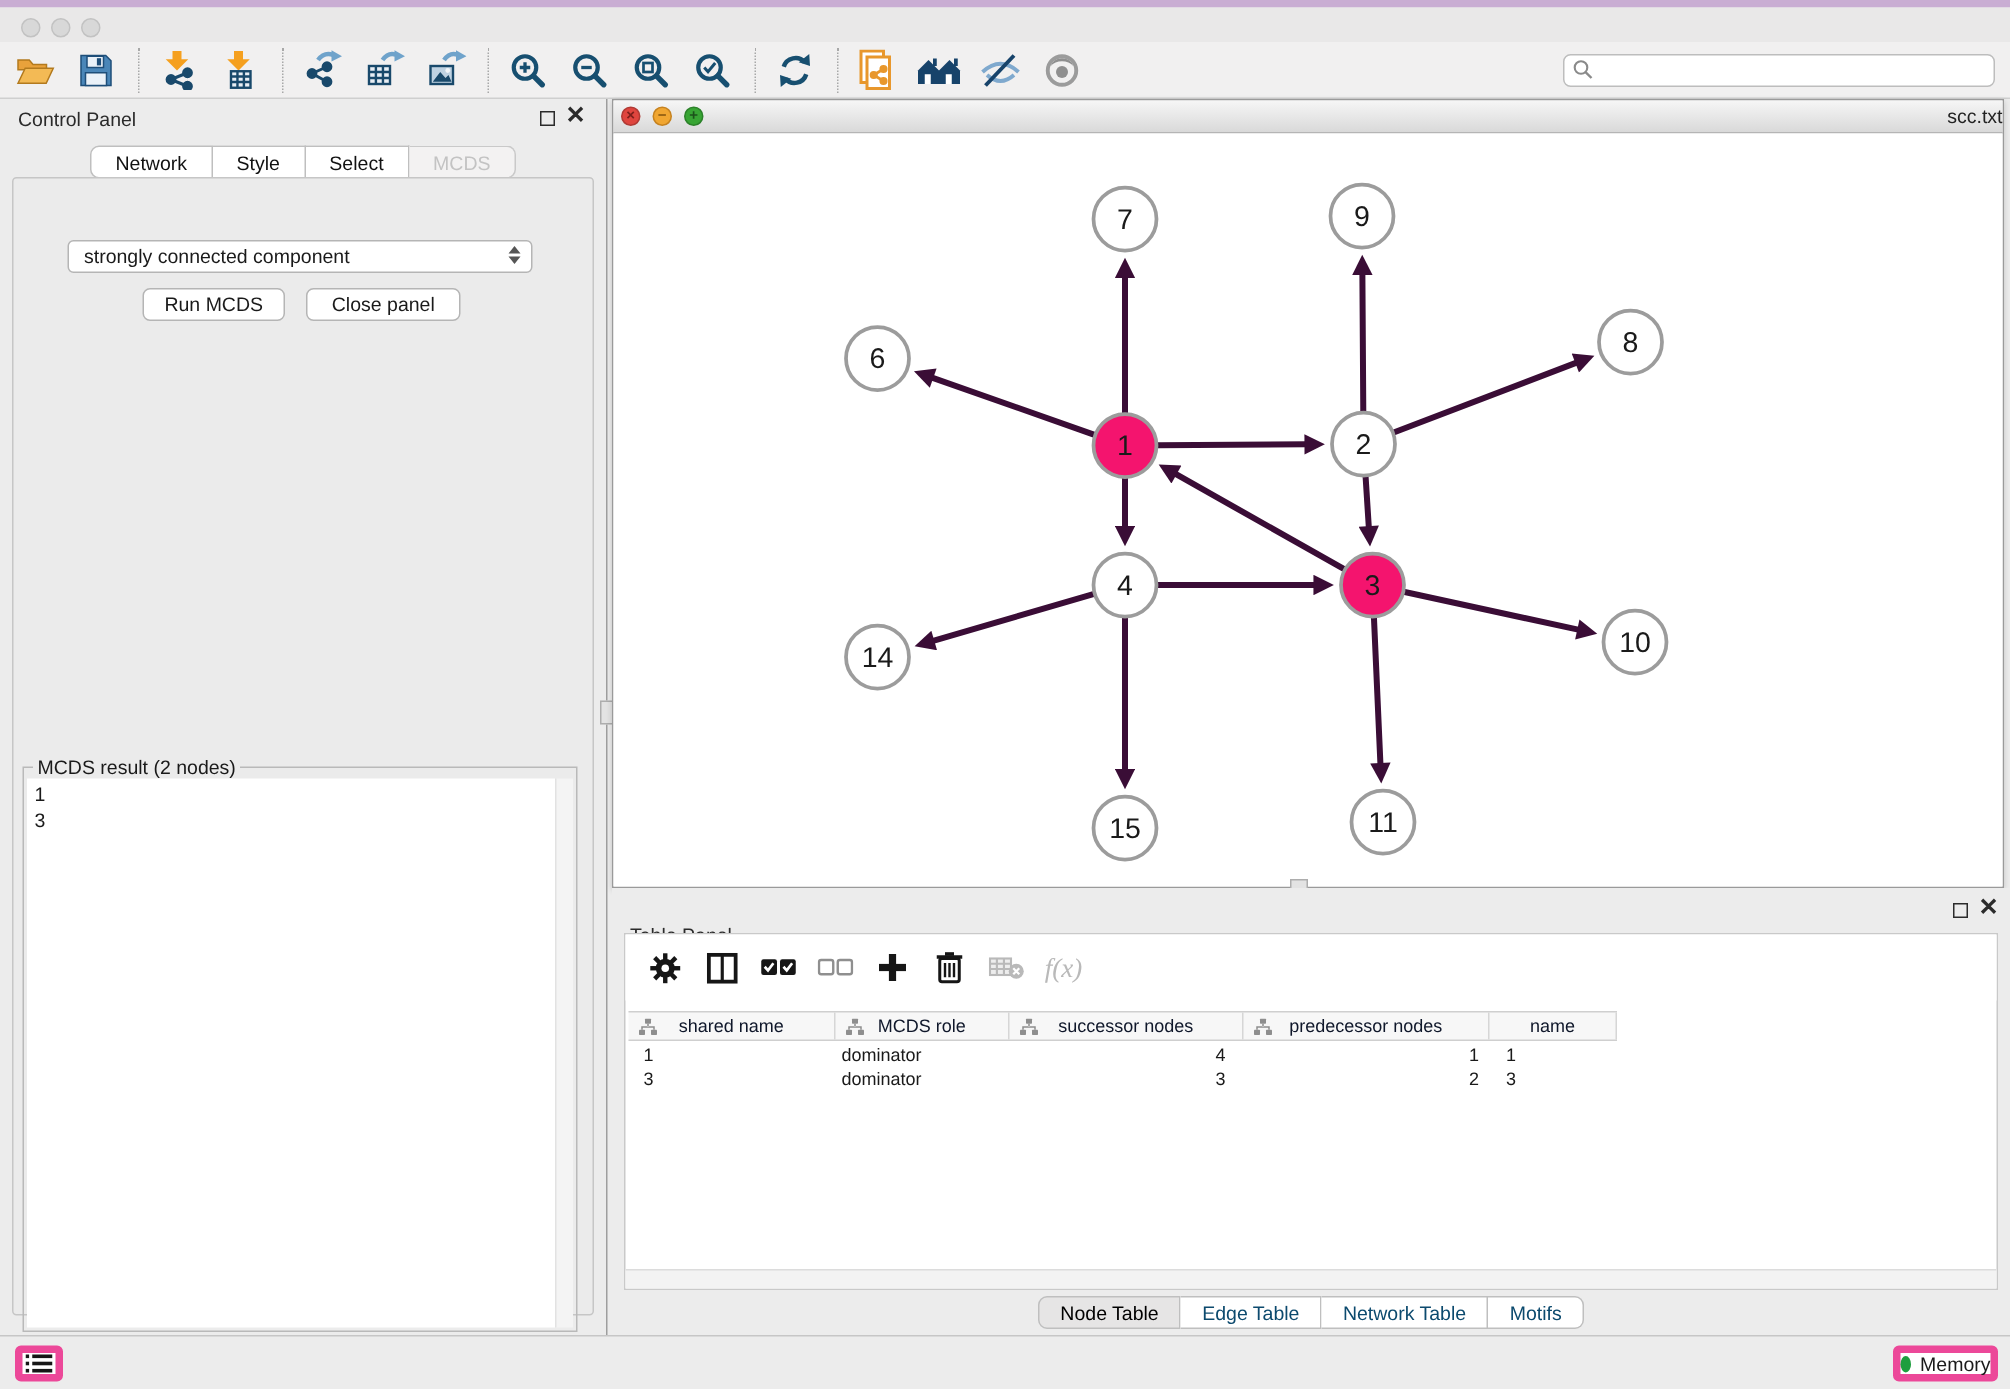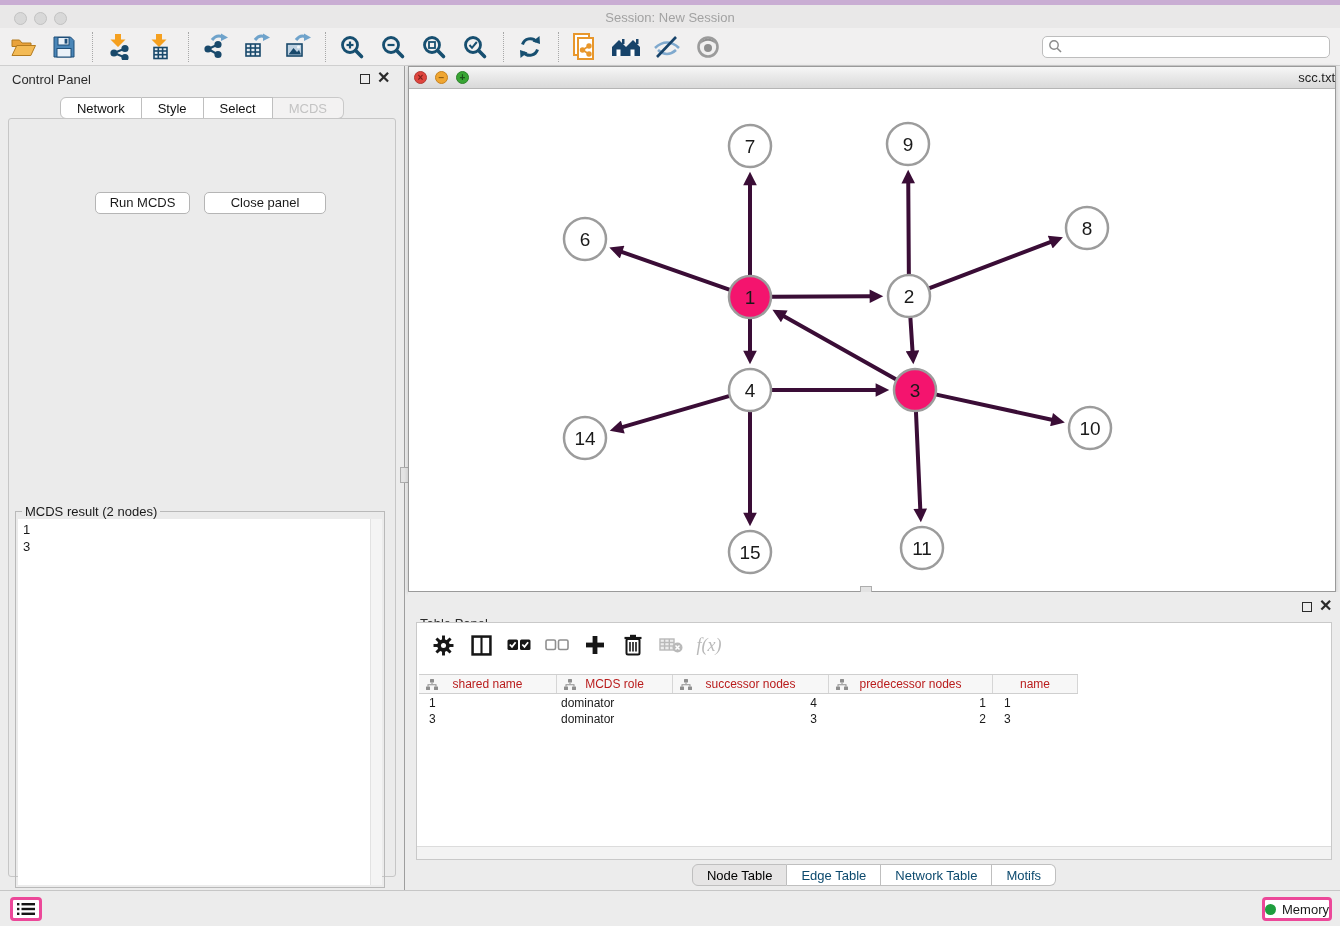--- a/index.html
+++ b/index.html
@@ -57,50 +57,49 @@
   .net-canvas { position:absolute; left:0; top:22px; right:0; bottom:0; background:#FFFFFF; }
 
   
   .table-panel { position:absolute; left:408px; top:592px; width:932px; height:298px; background:#ECECEC; }
   .tp-inner { position:absolute; left:8px; top:30px; width:916px; height:238px; background:#FFF; border:1px solid #C9C9C9; }
   .tp-toolbar { position:absolute; left:0; top:0; width:100%; height:44px; display:flex; align-items:center; padding-left:14px; background:#FFF; }
   .tp-ico { width:24px; height:24px; display:flex; align-items:center; justify-content:center; margin-right:14px; }
   .tp-ico.disabled { opacity:1; }
   .fx { font-family:"Liberation Serif",serif; font-style:italic; font-size:18px; color:#B9B9B9; }
   .tbl-head { position:absolute; left:2px; top:51px; display:flex; height:20px; border-top:1px solid #CFCFCF; border-bottom:1px solid #CFCFCF; background:#F7F7F7; }
-  .th { position:relative; display:flex; align-items:center; justify-content:center; font-size:12px; border-right:1px solid #D6D6D6; color:#b91c1c; }
+  .th { position:relative; display:flex; align-items:center; justify-content:center; font-size:12px; border-right:1px solid #D6D6D6; color:#0f172a; }
   .th svg { position:absolute; left:7px; top:4px; }
   .tbl-body { position:absolute; left:2px; top:72px; right:2px; }
   .tr { display:flex; height:16px; }
   .td { font-size:12px; line-height:16px; overflow:hidden; white-space:nowrap; }
   .td.ar { text-align:right; }
   .tp-scrollstrip { position:absolute; left:0; bottom:0; width:100%; height:13px; background:#F3F3F3; border-top:1px solid #DCDCDC; }
   .bottom-tabs { position:absolute; left:0; top:272px; width:100%; display:flex; justify-content:center; }
   .bt-tab { height:22px; line-height:22px; padding:0 14px; background:#FFF; border:1px solid #BFBFBF; border-left:none; font-size:13px; font-weight:500; color:#0c4a6e; }
   .bt-tab:first-child { border-left:1px solid #BFBFBF; border-radius:6px 0 0 6px; }
   .bt-tab:last-child { border-radius:0 6px 6px 0; }
   .bt-tab.active { background:#E6E5E5; color:#000000; }
   .tp-head-icons .ph-float { top:10px; }
   .tp-head-icons .ph-close { top:5px; }
 
   
   .statusbar { position:absolute; left:0; top:890px; width:1340px; height:36px; background:#ECECEC; border-top:1px solid #C6C6C6; }
-  .sb-btn { position:absolute; background:#FFF; border:3px solid #ec4899; border-radius:4px; height:24px; top:6px; display:flex; align-items:center; justify-content:center; }
+  .sb-btn { position:absolute; background:#FFF; border:5px solid #ec4899; border-radius:4px; height:24px; top:6px; display:flex; align-items:center; justify-content:center; }
   .mem-dot { width:11px; height:11px; border-radius:50%; background:#1E9E3E; margin-right:6px; }
   .mem-label { font-size:13px; }
 </style>
 </head>
 <body>
 
 <div class="purple-strip"></div>
 <div class="titlebar">
   <span class="tl" style="left:14px;"></span>
   <span class="tl" style="left:34px;"></span>
   <span class="tl" style="left:54px;"></span>
-  <div class="win-title">Session: New Session</div>
 </div>
 
 <div class="toolbar">
   <span class="tb-icon">
     <svg width="27" height="26" viewBox="0 0 27 26">
         <path fill="#E9A23B" stroke="#B37A1E" d="M2 6 h7.5 l2.5 3 H21 v3.5 H2 Z"></path>
         <path fill="#F3BA55" stroke="#B37A1E" d="M2 21.5 L6.8 11.5 H25.5 L20.8 21.5 Z"></path>
       </svg>
   </span>
   <span class="tb-icon">
@@ -266,22 +265,29 @@
     <span class="ph-float" style="left:360px;"></span>
     <span class="ph-close" style="left:377px;">✕</span>
   </div>
   <div class="cp-tabs" id="cp-tabs">
       <span class="cp-tab">Network</span>
       <span class="cp-tab">Style</span>
       <span class="cp-tab">Select</span>
       <span class="cp-tab active">MCDS</span>
     </div>
   <div class="cp-body">
+    <div class="criterion">
+      <span>strongly connected component</span>
+      <span class="steppers">
+          <i class="up"></i>
+          <i class="dn"></i>
+        </span>
+    </div>
     <div class="btn" style="left:86px; width:95px;">Run MCDS</div>
-    <div class="btn" style="left:195px; width:122px;text-align:center;">Close panel</div>
+    <div class="btn" style="left:195px; width:103px;text-align:center;">Close panel</div>
     <div class="groupbox">
       <span class="group-legend">MCDS result (2 nodes)</span>
       <div class="mcds-text" id="mcds-lines">1
 3</div>
       <div class="mcds-scroll"></div>
     </div>
   </div>
 </div>
 
 <div class="v-divider"></div>

